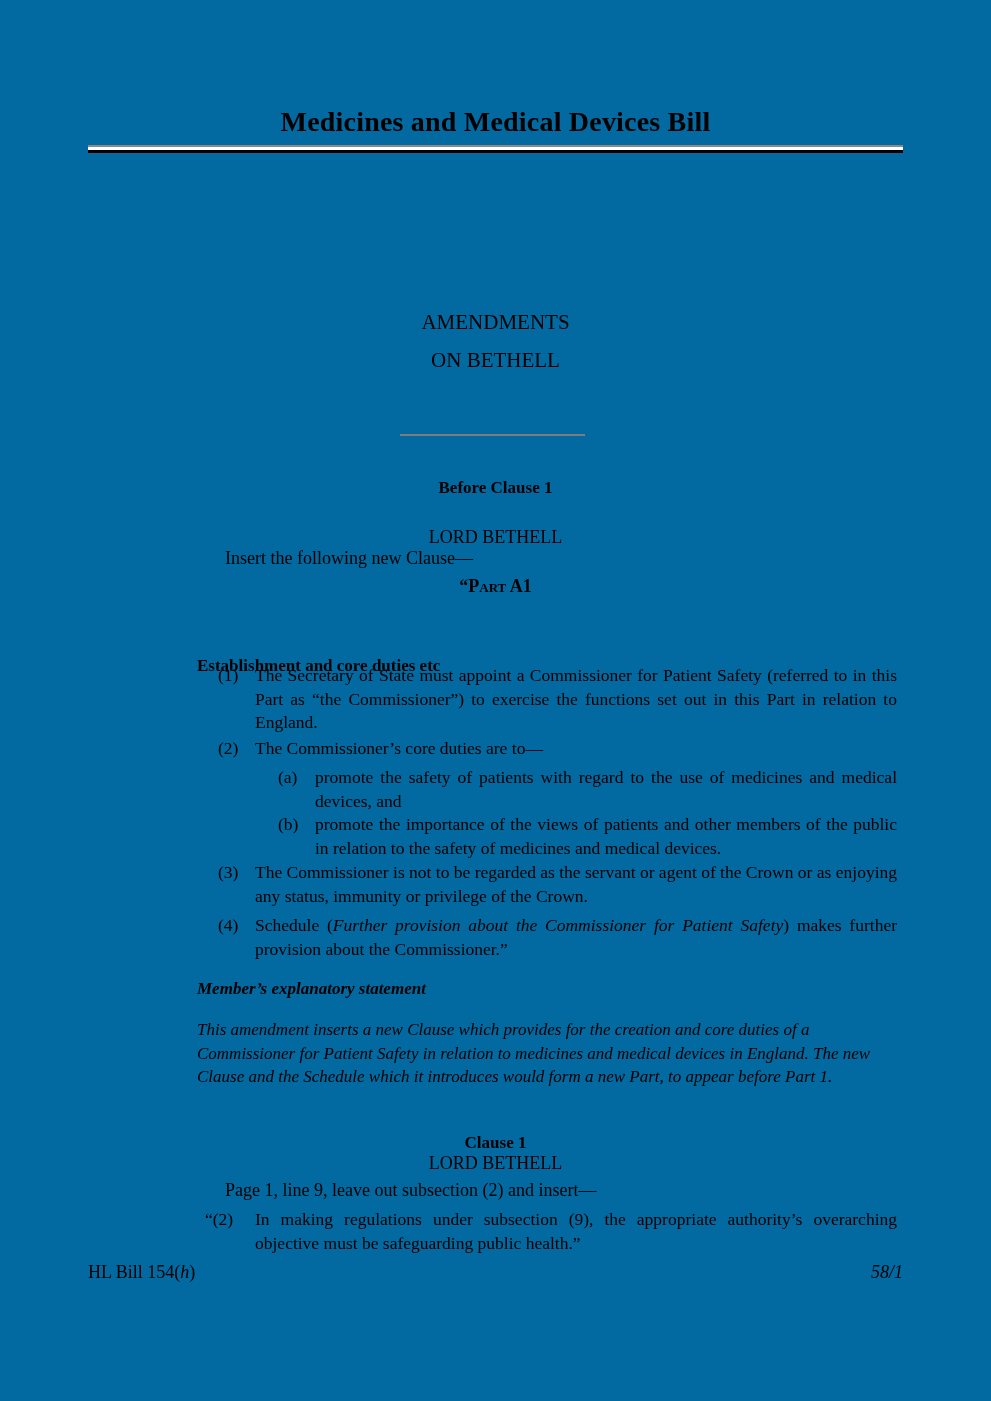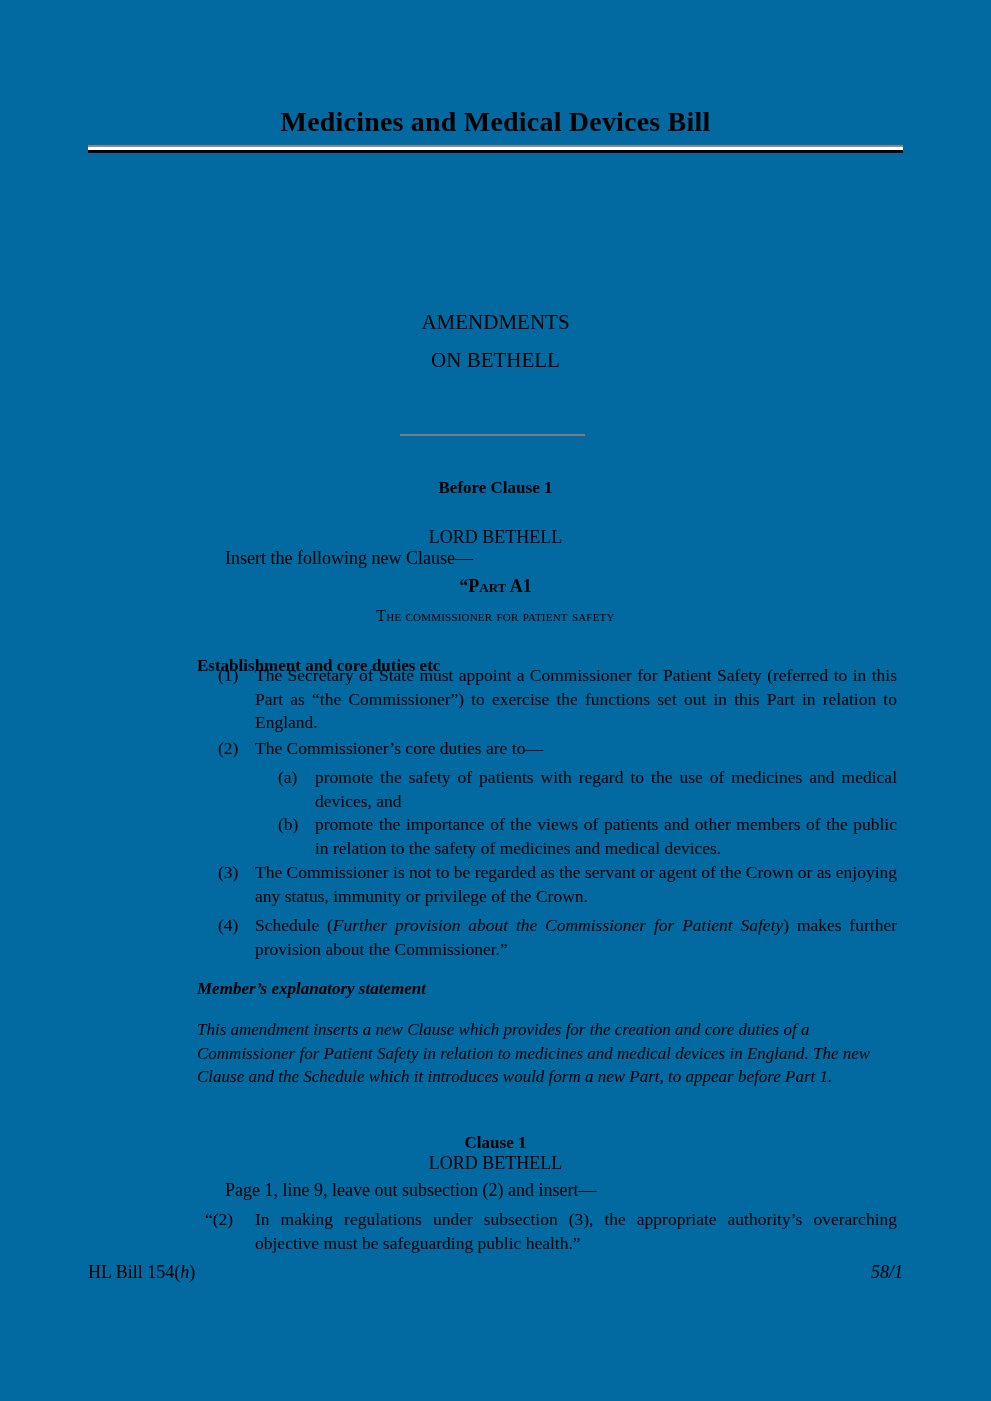--- a/index.html
+++ b/index.html
@@ -208,21 +208,20 @@
   <div class="short-rule"></div>
 
   <div class="section-title" style="top:478px;">Before Clause 1</div>
 
   <div class="sponsor" style="top:519px;">LORD BETHELL</div>
 
   <div class="lead-line" style="top:548px;">Insert the following new Clause—</div>
 
   <div class="part-title" style="top:576px;font-family:Liberation Serif, serif;">“Part A1</div>
 
-  <div class="part-sub" style="top:607px;">The commissioner for patient safety</div>
 
   <div class="cross-head" style="top:656px;">Establishment and core duties etc</div>
 
   <div class="para lvl1 body-last-line-left" style="top:664px;">
     <span class="marker">(1)</span>
     <span class="body">The Secretary of State must appoint a Commissioner for Patient Safety (referred to in this Part as “the Commissioner”) to exercise the functions set out in this Part in relation to England.</span>
   </div>
 
   <div class="para lvl1 body-last-line-left" style="top:737px;">
     <span class="marker">(2)</span>
@@ -253,21 +252,21 @@
   <div class="expl-body" style="top:1001px;margin-top:17px;">This amendment inserts a new Clause which provides for the creation and core duties of a Commissioner for Patient Safety in relation to medicines and medical devices in England. The new Clause and the Schedule which it introduces would form a new Part, to appear before Part 1.</div>
 
   <div class="section-title" style="top:1133px;">Clause 1</div>
 
   <div class="sponsor" style="top:1145px;">LORD BETHELL</div>
 
   <div class="lead-line" style="top:1180px;">Page 1, line 9, leave out subsection (2) and insert—</div>
 
   <div class="para quoted body-last-line-left" style="top:1208px;">
     <span class="marker">“(2)</span>
-    <span class="body">In making regulations under subsection (3), the appropriate authority’s overarching objective must be safeguarding public health.”</span>
+    <span class="body">In making regulations under subsection (9), the appropriate authority’s overarching objective must be safeguarding public health.”</span>
   </div>
 
   <div class="footer">
     <span class="left"><span>HL Bill 154(</span><span class="ital">h</span><span>)</span></span>
     <span class="right">58/1</span>
   </div>
 
 </div>
 
 </body></html>

